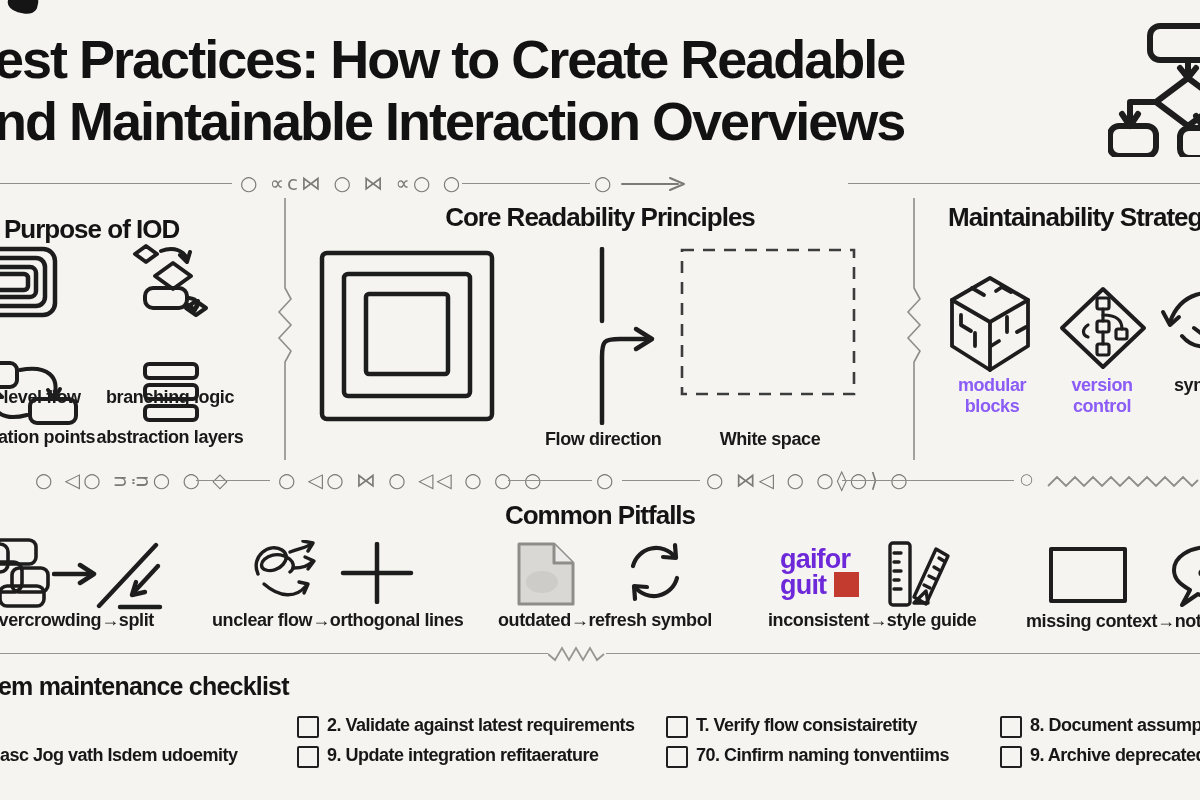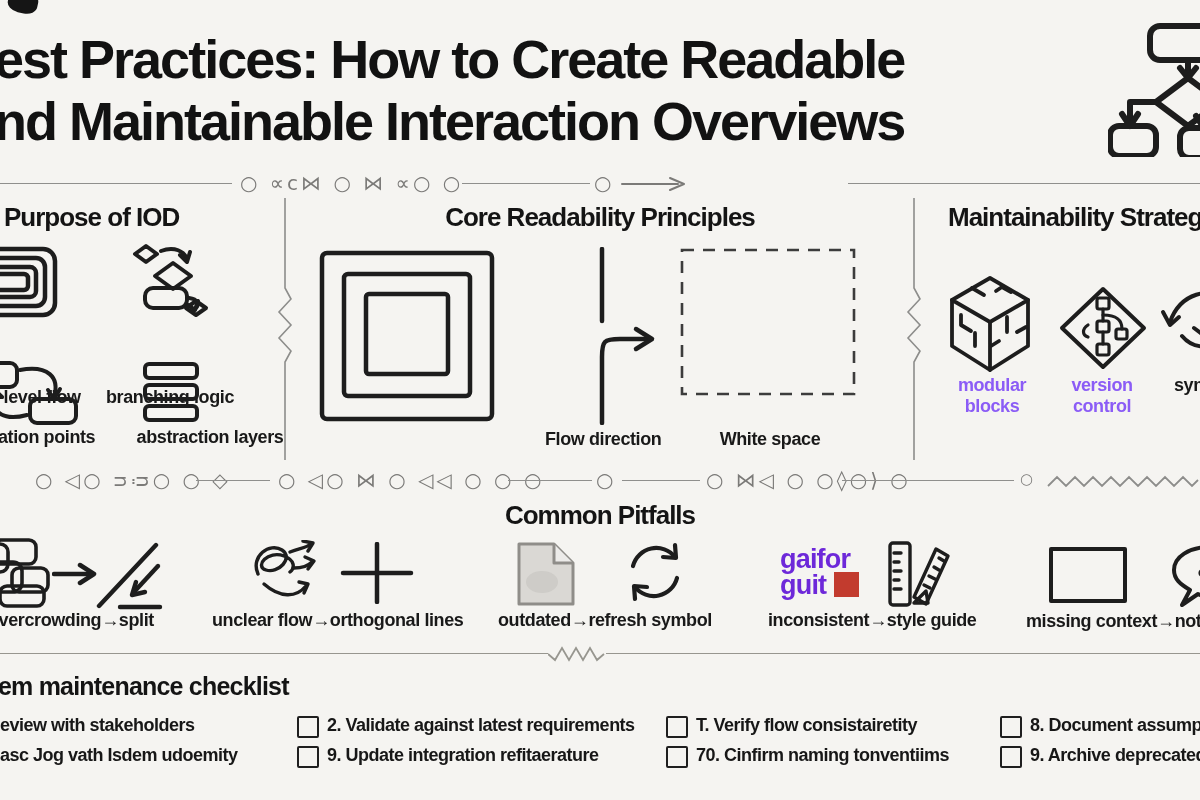--- a/index.html
+++ b/index.html
@@ -56,21 +56,21 @@
     <div class="abs dline" style="left:848px;top:13px;width:352px;"></div>
   </div>
 
   <svg class="abs" style="left:277px;top:198px;" width="16" height="262" viewBox="0 0 16 262" fill="none" stroke="#8d8d8b" stroke-width="1.6">
     <path d="M8,0 V90 l6,11 -12,13 12,13 -12,13 12,13 -6,11 V262"></path>
   </svg>
   <svg class="abs" style="left:906px;top:198px;" width="16" height="262" viewBox="0 0 16 262" fill="none" stroke="#8d8d8b" stroke-width="1.6">
     <path d="M8,0 V90 l6,11 -12,13 12,13 -12,13 12,13 -6,11 V262"></path>
   </svg>
 
-  <div class="abs colhead" style="left:4px;top:202px;text-align:center;">Purpose of IOD</div>
+  <div class="abs colhead" style="left:4px;top:214px;text-align:center;">Purpose of IOD</div>
 
   <svg class="abs" style="left:-34px;top:246px;" width="92" height="72" viewBox="0 0 92 72" fill="none" stroke="#1d1d1d" stroke-width="4.5" stroke-linejoin="round">
     <rect x="3" y="3" width="86" height="66" rx="12"></rect>
     <rect x="13" y="12" width="66" height="48" rx="9"></rect>
     <rect x="22" y="21" width="48" height="30" rx="6"></rect>
     <rect x="30" y="28" width="32" height="16" rx="4"></rect>
   </svg>
   <div class="abs lbl" style="left:-2px;top:387px;">-level flow</div>
 
   <svg class="abs" style="left:132px;top:243px;" width="78" height="78" viewBox="0 0 78 78" fill="none" stroke="#1d1d1d" stroke-width="4" stroke-linecap="round" stroke-linejoin="round">
@@ -93,21 +93,21 @@
     <path d="M61,60 C35,67 23,55 29,37"></path>
       <path d="M24,44 L29,35 L36,42"></path>
   </svg>
   <div class="abs lbl" style="left:-2px;top:427px;">ation points</div>
 
   <svg class="abs" style="left:142px;top:361px;" width="58" height="62" viewBox="0 0 58 62" fill="none" stroke="#1d1d1d" stroke-width="4" stroke-linejoin="round">
     <rect x="3" y="3" width="52" height="14" rx="4"></rect>
     <rect x="3" y="24" width="52" height="14" rx="4"></rect>
     <rect x="3" y="45" width="52" height="14" rx="4"></rect>
   </svg>
-  <div class="abs lbl ctr" style="left:95px;top:427px;width:150px;padding-left:40px;">abstraction layers</div>
+  <div class="abs lbl ctr" style="left:95px;top:427px;width:150px;">abstraction layers</div>
 
   <div class="abs colhead ctr" style="left:420px;top:202px;width:360px;">Core Readability Principles</div>
 
   <svg class="abs" style="left:318px;top:249px;" width="178" height="174" viewBox="0 0 178 174" fill="none" stroke="#1d1d1d" stroke-width="4.5" stroke-linejoin="round">
     <rect x="4" y="4" width="170" height="166" rx="5"></rect>
     <rect x="26" y="25" width="126" height="122" rx="4"></rect>
     <rect x="48" y="45" width="82" height="80" rx="3"></rect>
   </svg>
 
   <svg class="abs" style="left:590px;top:247px;" width="72" height="178" viewBox="0 0 72 178" fill="none" stroke="#1d1d1d" stroke-width="4.5" stroke-linecap="round" stroke-linejoin="round">
@@ -253,21 +253,20 @@
   <div class="abs" style="left:0;top:646px;width:1200px;height:16px;">
     <div class="abs" style="left:0;top:7px;width:548px;border-top:1.4px solid #97968f;"></div>
     <svg class="abs" style="left:548px;top:0;" width="58" height="16" viewBox="0 0 58 16" fill="none" stroke="#97968f" stroke-width="1.8">
       <path d="M0,8 L7,14 L14,2 L21,14 L28,2 L35,14 L42,2 L49,14 L56,8"></path>
     </svg>
     <div class="abs" style="left:606px;top:7px;width:594px;border-top:1.4px solid #97968f;"></div>
   </div>
 
   <div class="abs" style="left:-2px;top:672px;font-weight:800;font-size:25px;letter-spacing:-0.8px;color:#141414;">em maintenance checklist</div>
 
-  <div class="abs check" style="left:0;top:715px;">eview with stakeholders</div>
   <div class="abs check" style="left:0;top:745px;">asc Jog vath Isdem udoemity</div>
 
   <div class="abs cb" style="left:297px;top:716px;"></div>
   <div class="abs check" style="left:327px;top:715px;">2. Validate against latest requirements</div>
   <div class="abs cb" style="left:297px;top:746px;"></div>
   <div class="abs check" style="left:327px;top:745px;">9. Update integration refitaerature</div>
 
   <div class="abs cb" style="left:666px;top:716px;"></div>
   <div class="abs check" style="left:696px;top:715px;">T. Verify flow consistairetity</div>
   <div class="abs cb" style="left:666px;top:746px;"></div>

